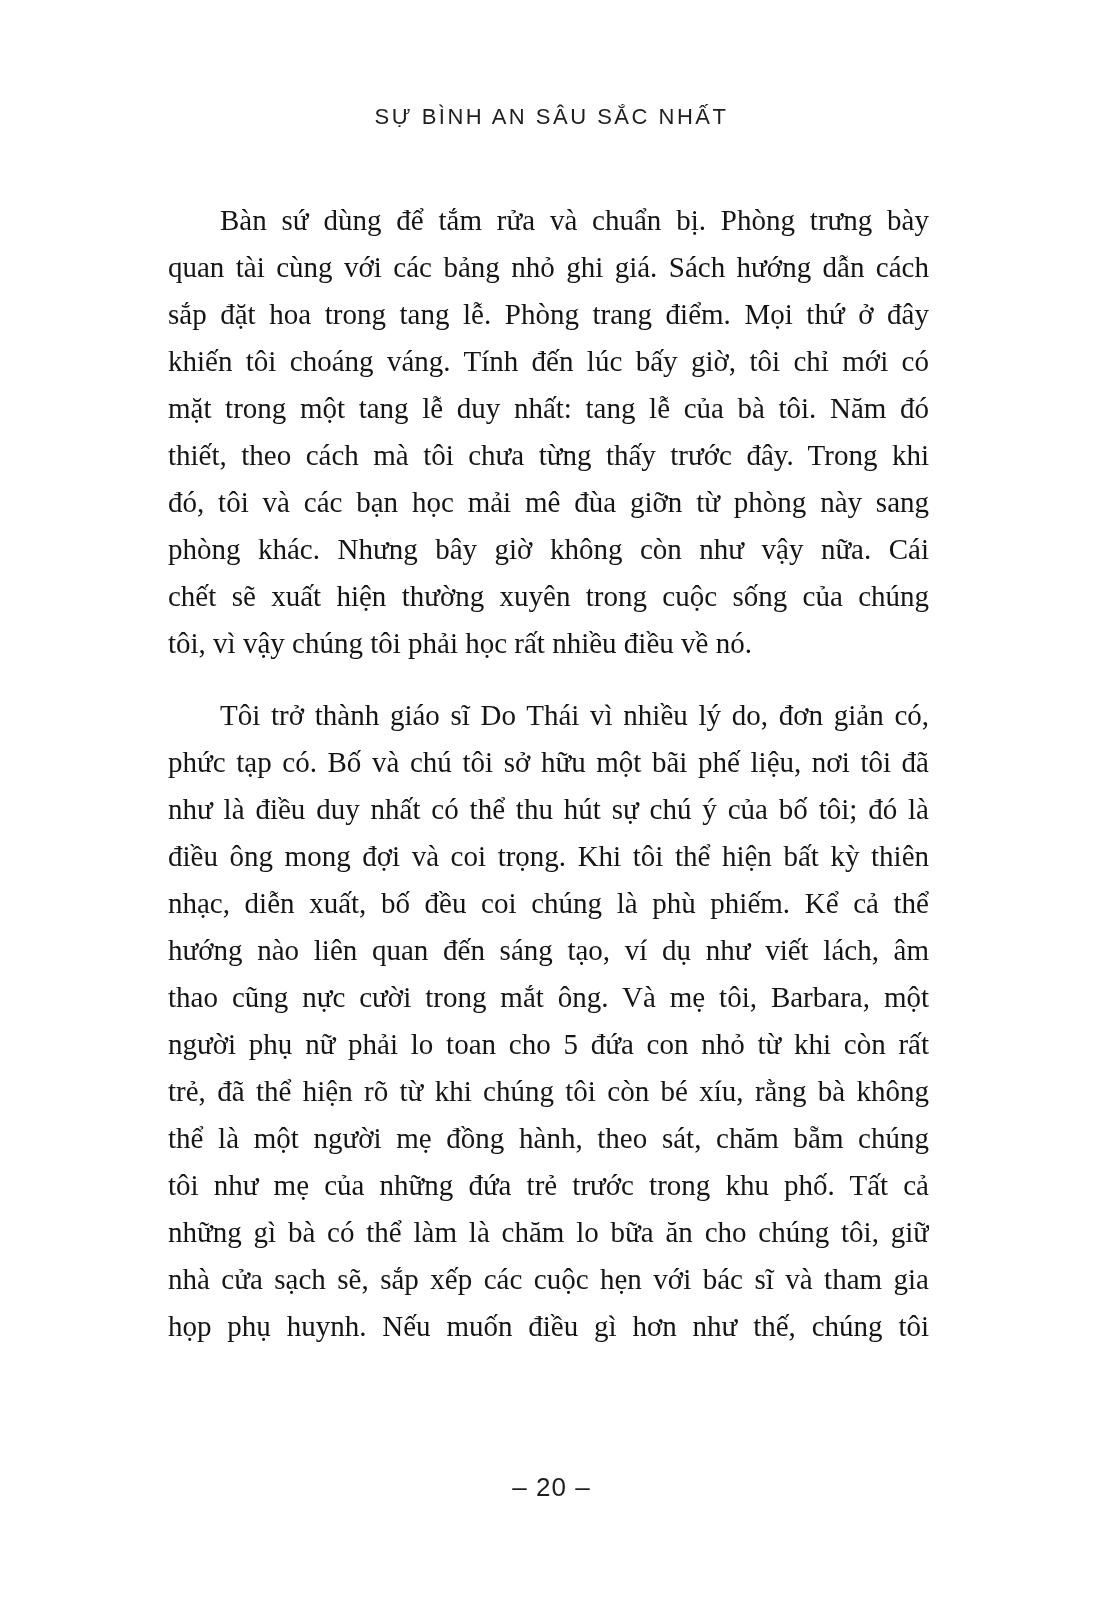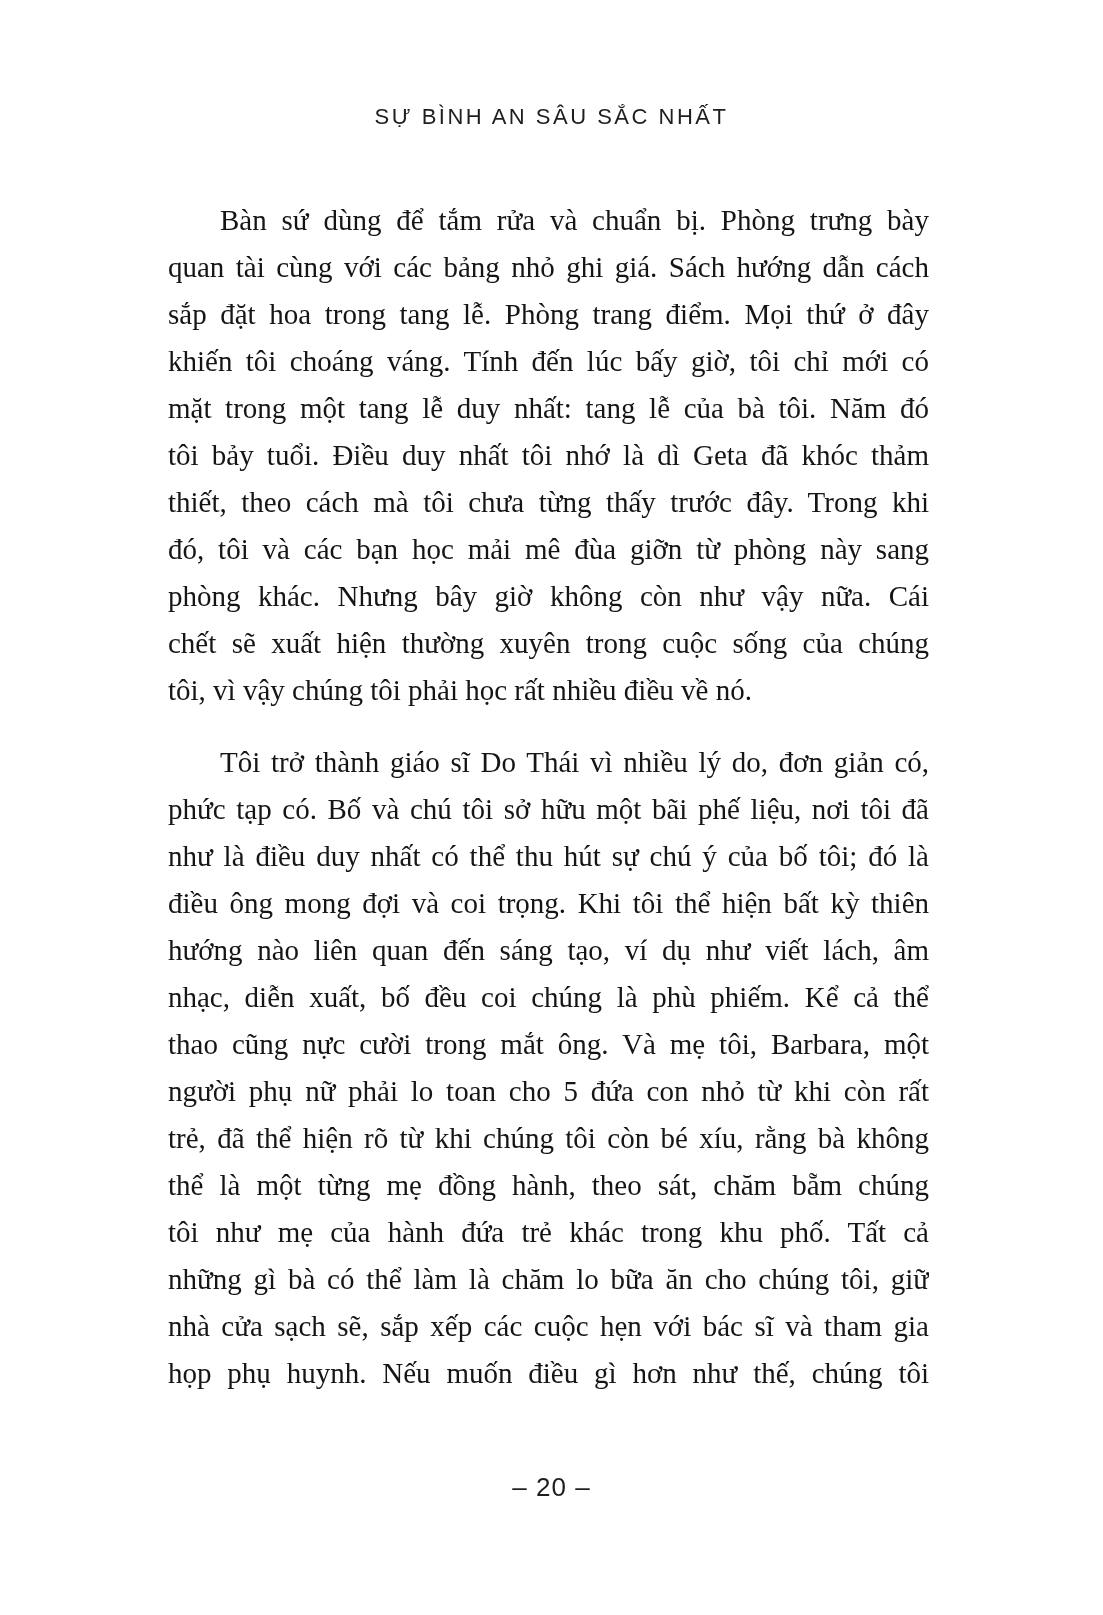--- a/index.html
+++ b/index.html
@@ -75,39 +75,38 @@
 
   <div class="running-header">SỰ BÌNH AN SÂU SẮC NHẤT</div>
 
   <div class="body-text" id="body-text">
       <div class="para">
         <div class="line first-line">Bàn sứ dùng để tắm rửa và chuẩn bị. Phòng trưng bày</div>
         <div class="line">quan tài cùng với các bảng nhỏ ghi giá. Sách hướng dẫn cách</div>
         <div class="line">sắp đặt hoa trong tang lễ. Phòng trang điểm. Mọi thứ ở đây</div>
         <div class="line">khiến tôi choáng váng. Tính đến lúc bấy giờ, tôi chỉ mới có</div>
         <div class="line">mặt trong một tang lễ duy nhất: tang lễ của bà tôi. Năm đó</div>
-        <div class="line">tôi bảy tuổi. Điều duy nhất tôi nhớ là dì Geta đã khóc thảm</div>
         <div class="line">thiết, theo cách mà tôi chưa từng thấy trước đây. Trong khi</div>
         <div class="line">đó, tôi và các bạn học mải mê đùa giỡn từ phòng này sang</div>
         <div class="line">phòng khác. Nhưng bây giờ không còn như vậy nữa. Cái</div>
         <div class="line">chết sẽ xuất hiện thường xuyên trong cuộc sống của chúng</div>
         <div class="line natural-end">tôi, vì vậy chúng tôi phải học rất nhiều điều về nó.</div>
       </div>
       <div class="para">
         <div class="line first-line">Tôi trở thành giáo sĩ Do Thái vì nhiều lý do, đơn giản có,</div>
         <div class="line">phức tạp có. Bố và chú tôi sở hữu một bãi phế liệu, nơi tôi đã</div>
         <div class="line">như là điều duy nhất có thể thu hút sự chú ý của bố tôi; đó là</div>
         <div class="line">điều ông mong đợi và coi trọng. Khi tôi thể hiện bất kỳ thiên</div>
+        <div class="line">nhạc, diễn xuất, bố đều coi chúng là phù phiếm. Kể cả thể</div>
         <div class="line">hướng nào liên quan đến sáng tạo, ví dụ như viết lách, âm</div>
-        <div class="line">nhạc, diễn xuất, bố đều coi chúng là phù phiếm. Kể cả thể</div>
         <div class="line">thao cũng nực cười trong mắt ông. Và mẹ tôi, Barbara, một</div>
         <div class="line">người phụ nữ phải lo toan cho 5 đứa con nhỏ từ khi còn rất</div>
         <div class="line">trẻ, đã thể hiện rõ từ khi chúng tôi còn bé xíu, rằng bà không</div>
-        <div class="line">thể là một từng mẹ đồng hành, theo sát, chăm bẵm chúng</div>
-        <div class="line">tôi như mẹ của hành đứa trẻ khác trong khu phố. Tất cả</div>
+        <div class="line">thể là một người mẹ đồng hành, theo sát, chăm bẵm chúng</div>
+        <div class="line">tôi như mẹ của những đứa trẻ trước trong khu phố. Tất cả</div>
         <div class="line">những gì bà có thể làm là chăm lo bữa ăn cho chúng tôi, giữ</div>
         <div class="line">nhà cửa sạch sẽ, sắp xếp các cuộc hẹn với bác sĩ và tham gia</div>
         <div class="line">họp phụ huynh. Nếu muốn điều gì hơn như thế, chúng tôi</div>
       </div>
     </div>
 
   <div class="page-footer">– 20 –</div>
 
 </div>
 

